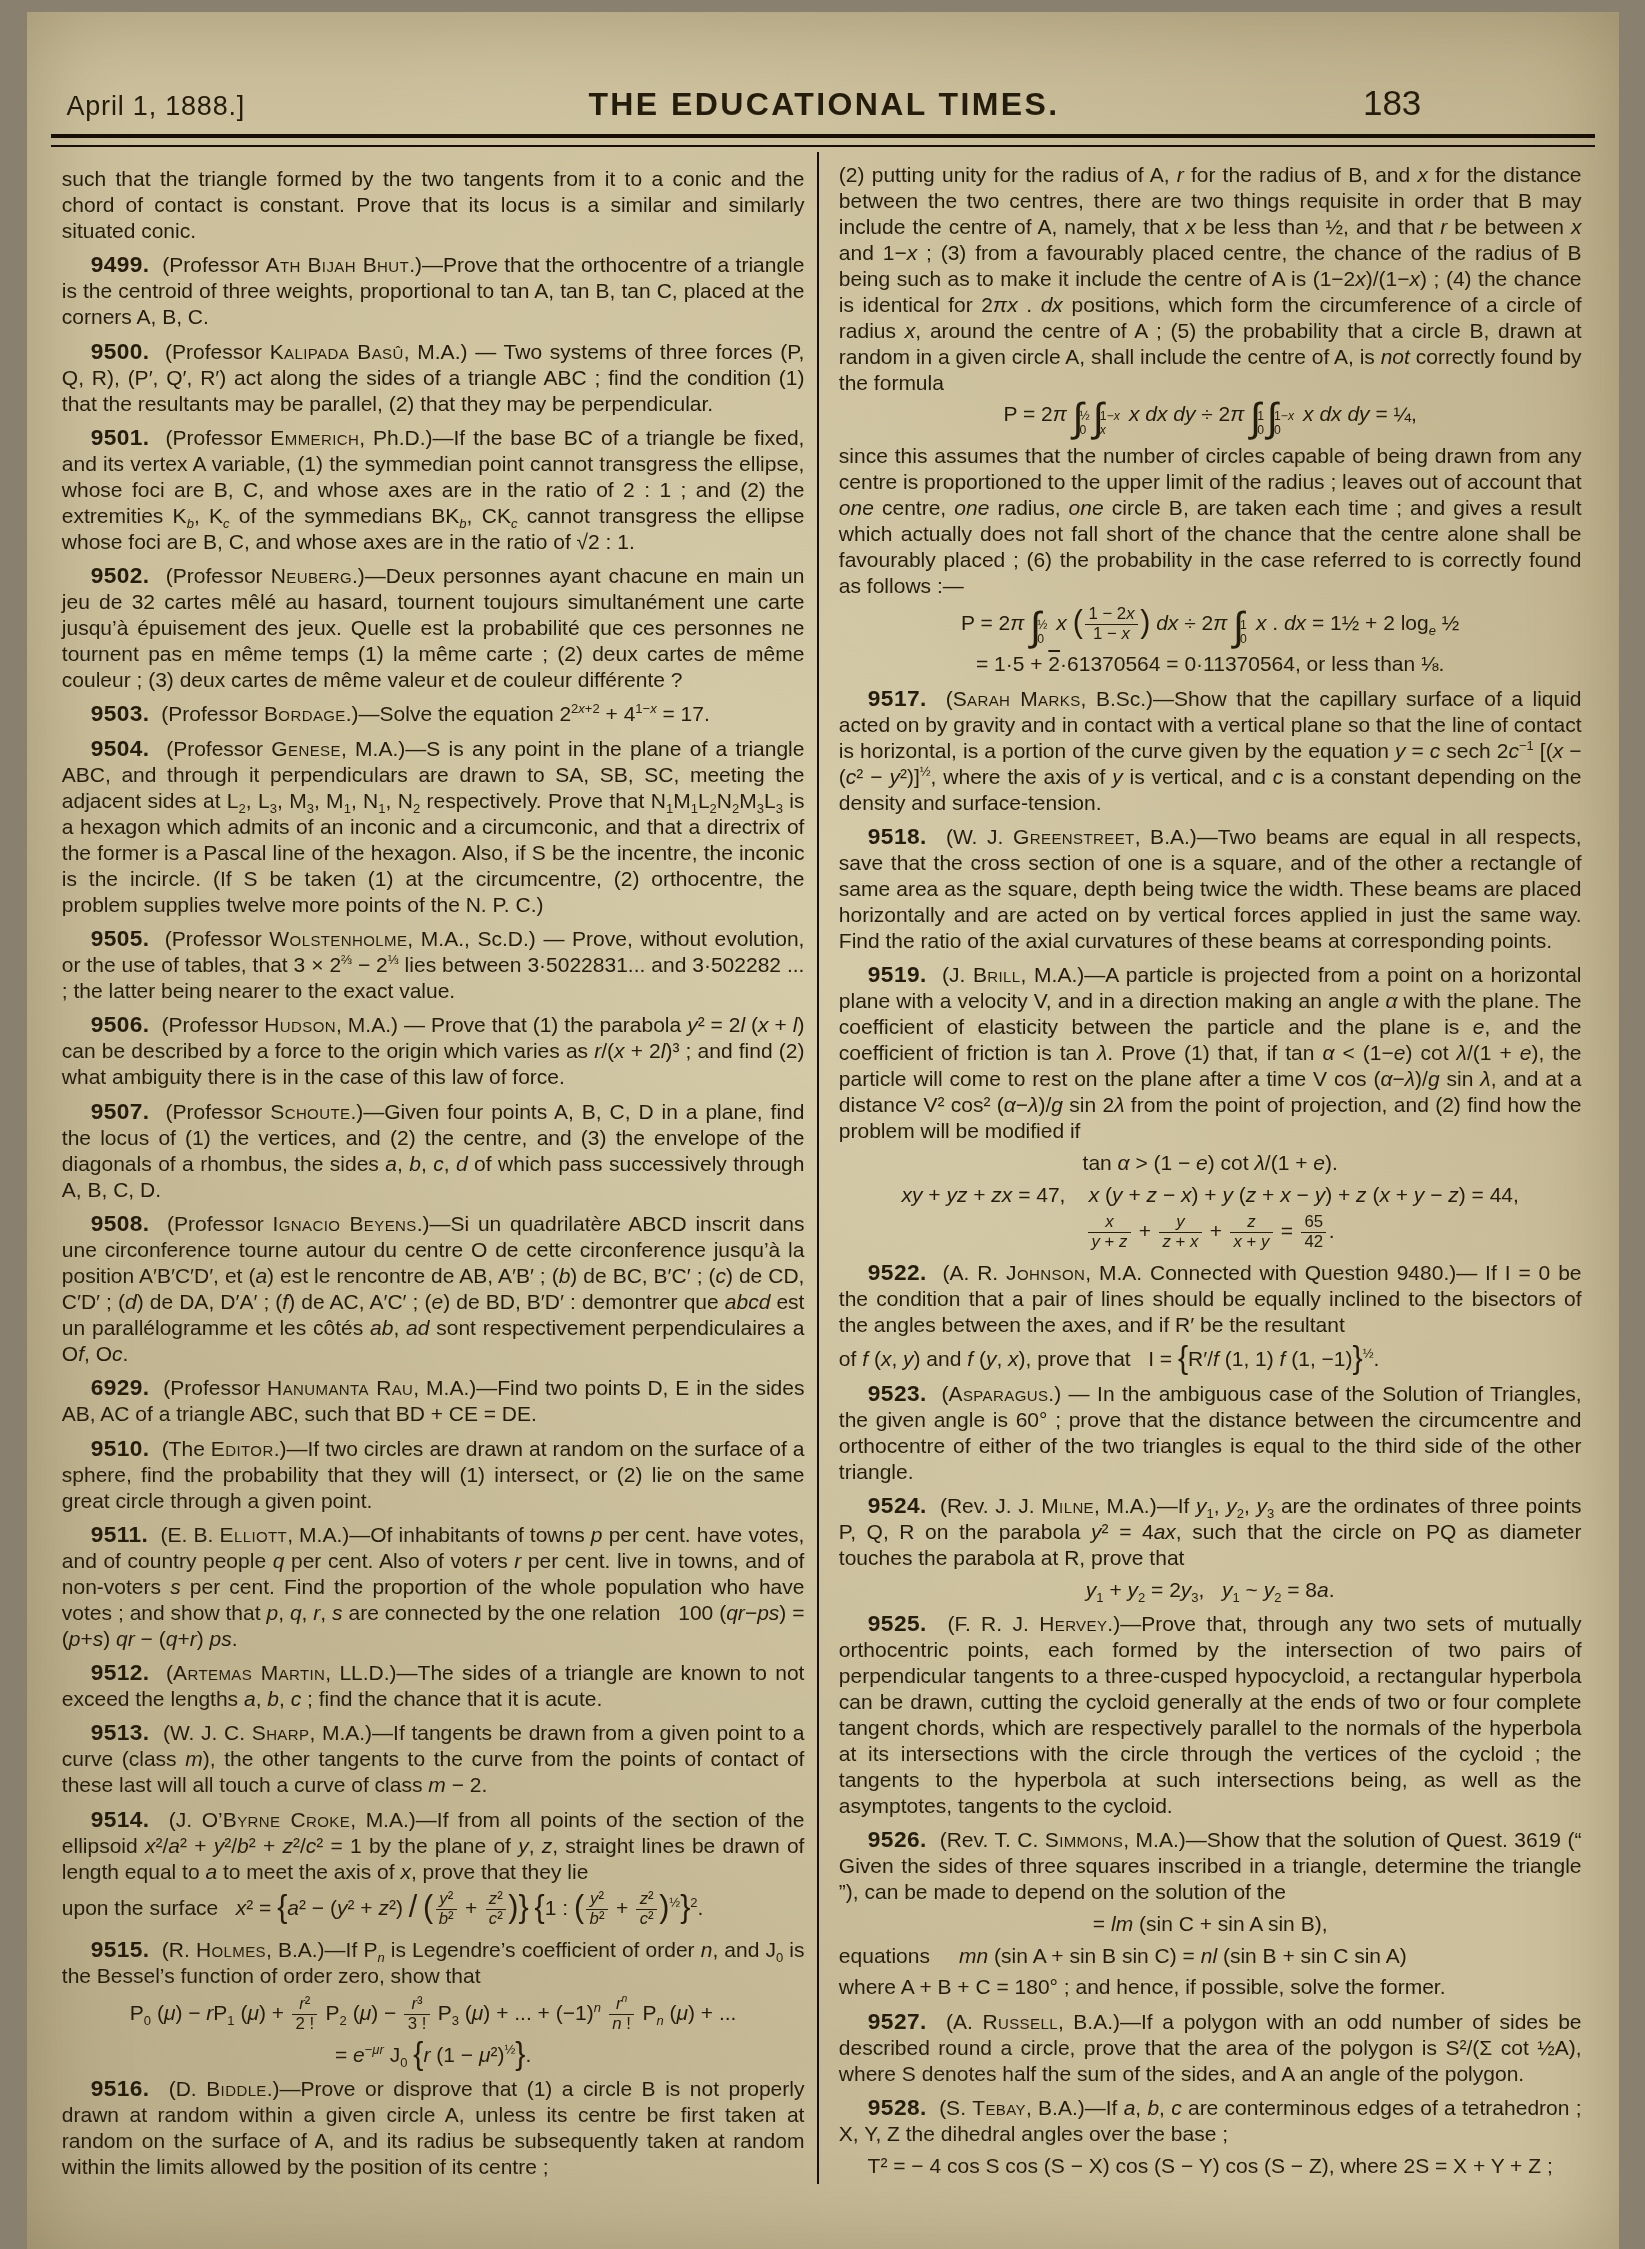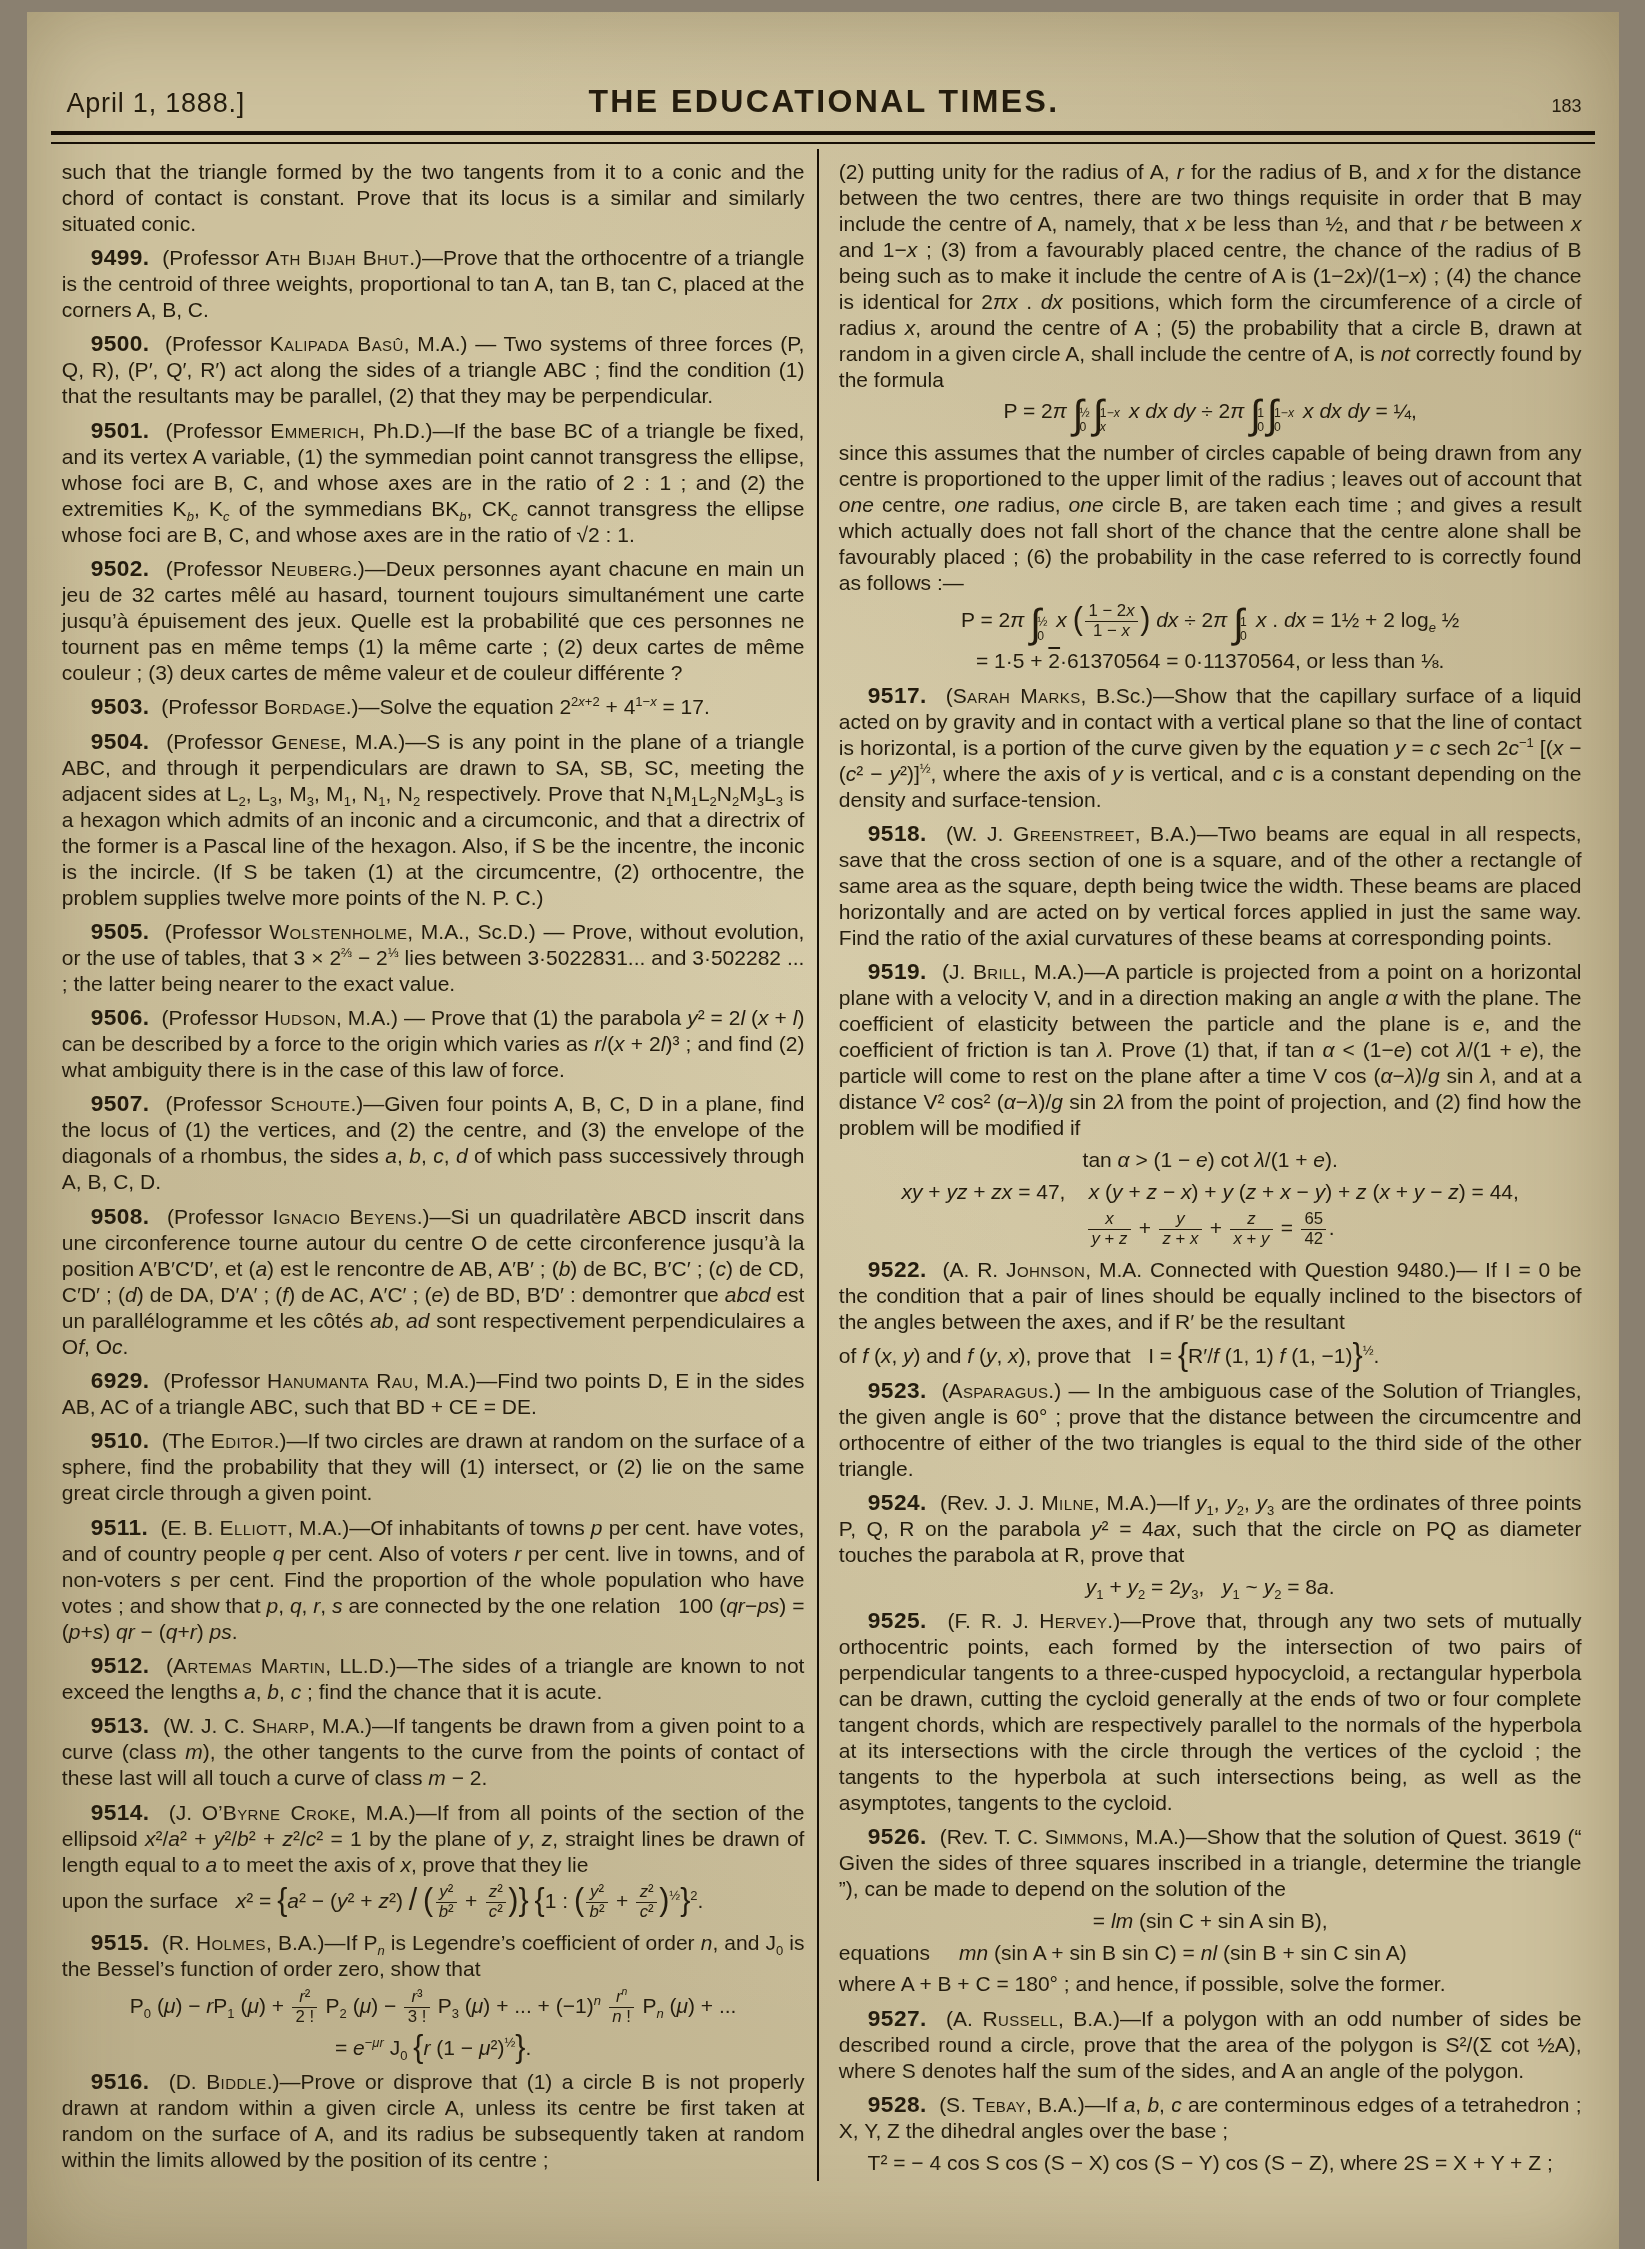--- a/index.html
+++ b/index.html
@@ -18,26 +18,26 @@
     box-shadow:inset 0 0 97px rgba(80,64,30,0.35);
     overflow:visible;
   }
   
   .hdr{
     display:flex;align-items:baseline;
     padding:71px 37px 11.3px 40px;
   }
   .hdr .date{flex:1;text-align:left;font-size:27px;letter-spacing:0.8px;}
   .hdr .title{flex:2;text-align:center;font-size:32px;font-weight:bold;letter-spacing:2.4px;}
-  .hdr .pageno{flex:1;text-align:right;font-size:18px;}
+  .hdr .pageno{flex:1;text-align:center;font-size:35px;}
   .rules{padding:0 24px;}
   .rule1{height:4px;background:#170f06;}
   .rule2{height:2.4px;background:#170f06;margin-top:6.5px;}
   
-  .cols{display:flex;align-items:flex-start;padding:4.9px 24px 32px 24px;}
+  .cols{display:flex;align-items:center;padding:4.9px 24px 32px 24px;}
   .col{flex:1;padding:9.7px 13px 0 11.3px;font-size:21px;line-height:26px;text-align:justify;}
   .col.right-col{border-left:2.4px solid #170f06;padding-left:19.4px;}
   
   p.q{margin:7.3px 0 0 0;text-indent:29px;}
   p.cont{margin:0;text-indent:0;}
   .qnum{font-weight:bold;font-size:22.7px;letter-spacing:0.4px;}
   .sc{font-variant:small-caps;letter-spacing:0.4px;}
   i{font-style:italic;}
   sup,sub{font-size:62%;line-height:0;}
   

